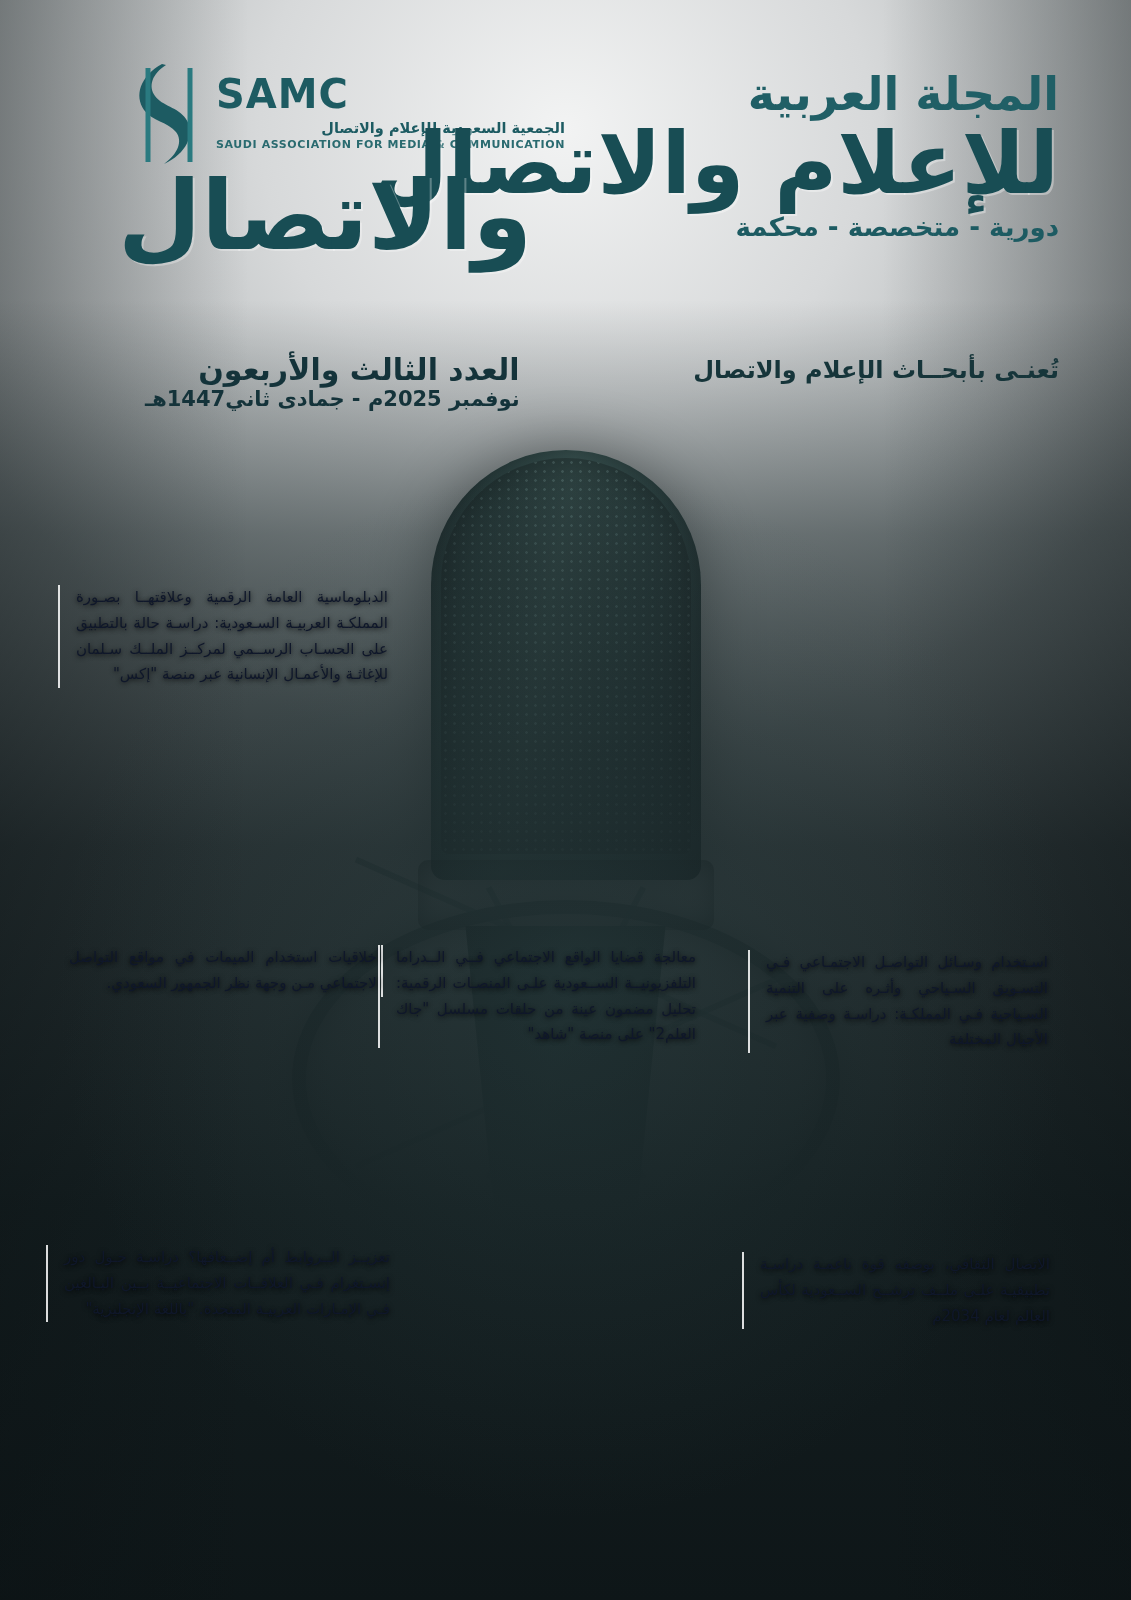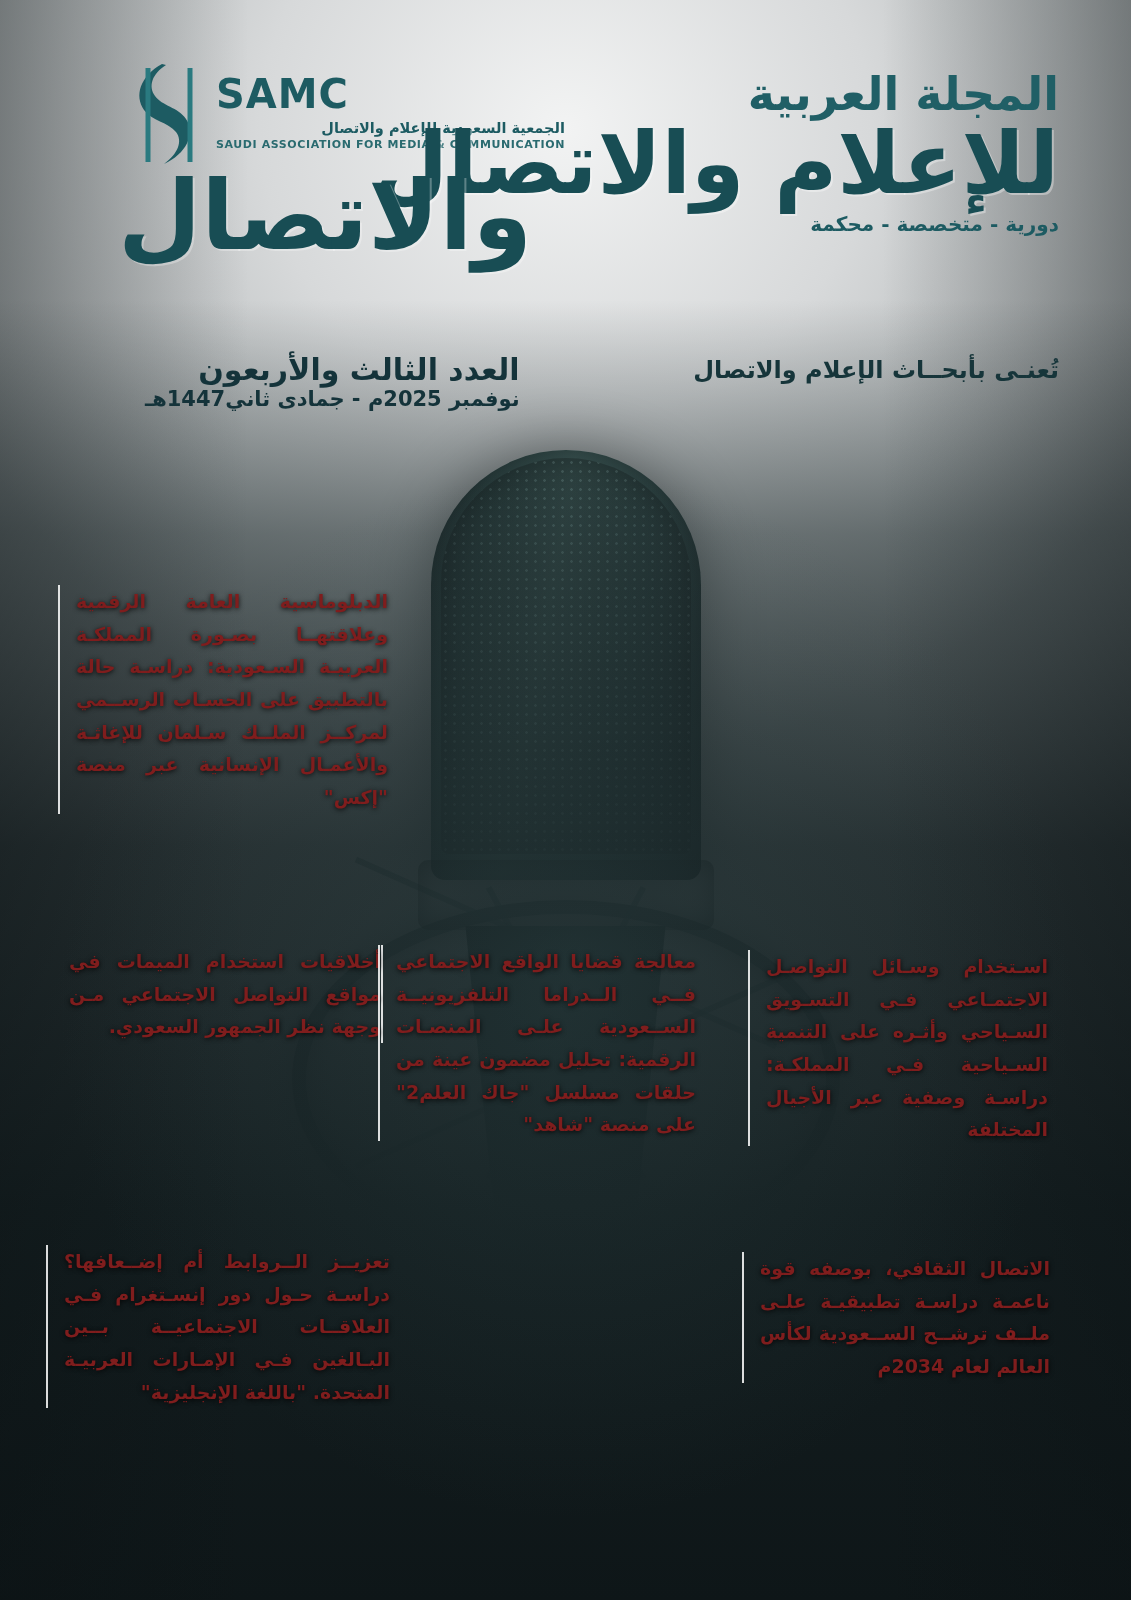--- a/index.html
+++ b/index.html
@@ -207,21 +207,21 @@
   }
   .mast-line2 {
     font-size: 86px;
     font-weight: 700;
     color: #184d54;
     line-height: 1.02;
     margin-top: 2px;
     text-shadow: 2px 2px 0 rgba(255,255,255,0.35);
   }
   .mast-sub {
-    font-size: 20px;
+    font-size: 26px;
     font-weight: 700;
     color: #1d5b62;
     letter-spacing: 2px;
     margin-top: 4px;
   }
 
   .bigword {
     position: absolute;
     top: 168px;
     left: 118px;
@@ -254,23 +254,23 @@
     font-weight: 700;
   }
   .issue-date {
     font-size: 21px;
     font-weight: 700;
   }
 
   
   .article {
     position: absolute;
-    color: #7f1d1d;
-    font-size: 19px;
-    font-weight: 700;
+    color: #0f172a;
+    font-size: 15px;
+    font-weight: 400;
     line-height: 1.72;
     text-align: justify;
     text-justify: inter-word;
     text-shadow: 0 1px 5px rgba(0,0,0,0.85);
   }
   .article.has-rule-right {
     border-right: 2px solid rgba(255,255,255,0.85);
   }
   .article.has-rule-left {
     border-left: 2px solid rgba(255,255,255,0.85);

